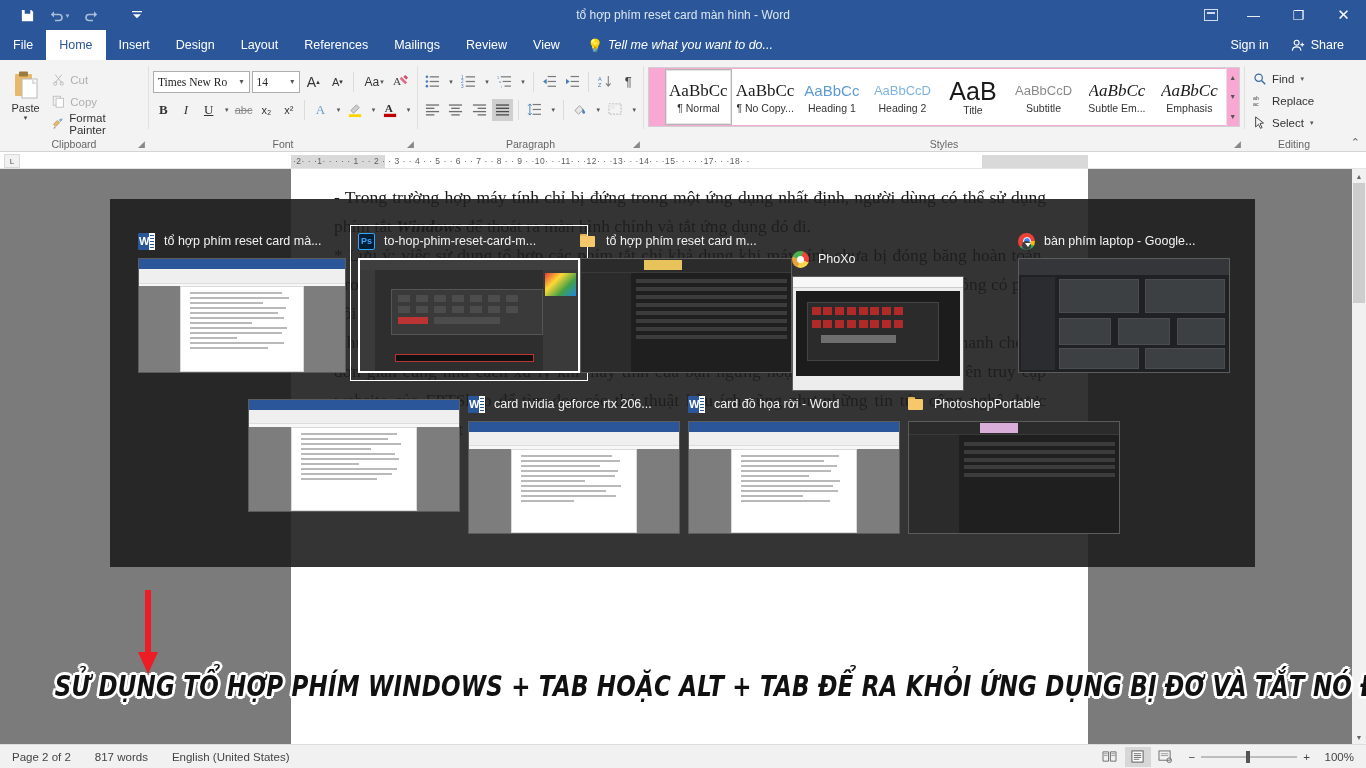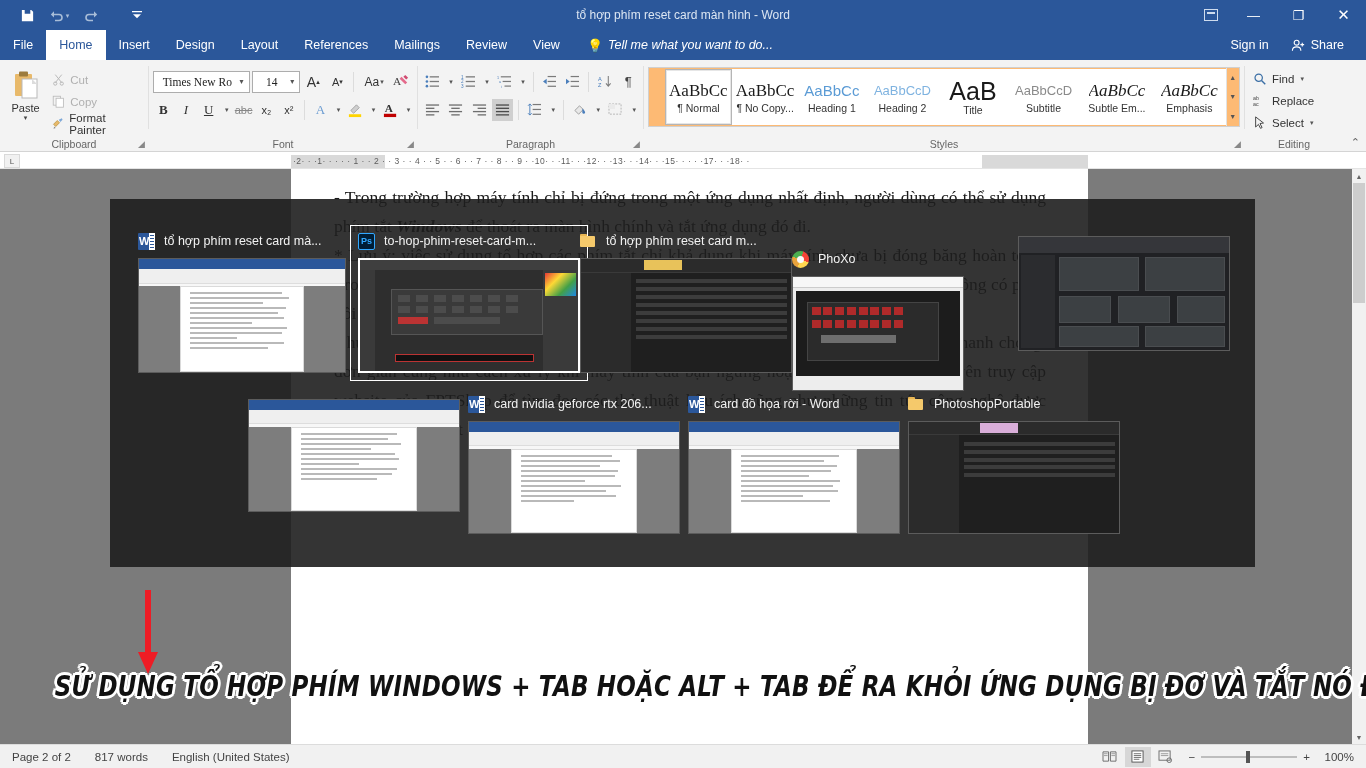--- a/index.html
+++ b/index.html
@@ -79,21 +79,21 @@
   }
   .paste-ico { width: 32px; height: 32px; position: relative; }
   .clip-cmds { display: flex; flex-direction: column; gap: 1px; padding-top: 2px; }
   .clip-cmd {
     display: flex; align-items: center; gap: 5px; font-size: 11.5px; color: #b0b0b0;
     height: 21px; padding: 0 4px;
   }
   .clip-cmd.enabled { color: #333; }
 
   
-  .fontrow { display: flex; align-items: center; gap: 2px; height: 25px; text-align: center; }
+  .fontrow { display: flex; align-items: center; gap: 2px; height: 25px; }
   .combo {
     height: 22px; border: 1px solid #adadad; background: #fff; display: flex;
     align-items: center; font-size: 11.5px; color: #222; padding: 0 2px 0 4px;
     font-family: "Liberation Serif", serif;
   }
   .combo .cv { flex: 1; white-space: nowrap; overflow: hidden; }
   .combo .ca { color: #555; font-size: 8px; padding: 0 3px; }
   .fontname { width: 104px; }
   .fontsize { width: 52px; }
   .ico-btn {
@@ -110,21 +110,21 @@
   .pbtn.on { background:#cfcfcf; }
 
   
   .stylebox {
     width: 70px; height: 56px; background: #fff; border: 1px solid transparent;
     display: flex; flex-direction: column; align-items: center; justify-content: center;
   }
   .stylebox.sel { border-color: #b5b5b5; box-shadow: 0 0 0 1px #e6e6e6 inset; }
   .style-prev { font-size: 17px; line-height: 22px; font-family: "Liberation Serif", serif; color: #1a1a1a; overflow: hidden; white-space: nowrap; }
   .style-name { font-size: 10.5px; color: #333; white-space: nowrap; }
-  .gallery-wrap { display: flex; border: 1px solid #d0d0d0; background: #fdba74; height: 60px; align-items: center; padding-left: 16px; }
+  .gallery-wrap { display: flex; border: 1px solid #d0d0d0; background: #f9a8d4; height: 60px; align-items: center; padding-left: 16px; }
   .gal-scroll { width: 14px; height: 58px; display: flex; flex-direction: column; border-left: 1px solid #e2e2e2; }
   .gal-scroll div { flex: 1; display: flex; align-items: center; justify-content: center; font-size: 7px; color: #555; }
 
   
   .edit-cmd { display: flex; align-items: center; gap: 5px; font-size: 11.5px; color: #333; height: 22px; padding: 0 4px; }
   .collapse-ribbon { position: absolute; right: 6px; bottom: 2px; font-size: 11px; color: #666; }
 
   
   .ruler {
     position: absolute; top: 153px; left: 0; width: 1366px; height: 16px;
@@ -865,20 +865,27 @@
           <div class="k" style="left:48%;top:30%;width:7%;height:14%;background:#b02a2a"></div>
           <div class="k" style="left:57%;top:30%;width:7%;height:14%;background:#b02a2a"></div>
           <div class="k" style="left:66%;top:30%;width:7%;height:14%;background:#b02a2a"></div>
           <div class="k" style="left:10%;top:56%;width:58%;height:14%;background:#6e6e6e"></div>
         </div>
       </div>
     </div>
   </div>
 
   <div class="tile" style="left:908px; top:31px; width:212px;">
+    <div class="tile-head">
+      <div class="ico16 chrome">
+          <div class="ctr"></div>
+          <div class="dl"></div>
+        </div>
+      <div class="tile-label">bàn phím laptop - Google...</div>
+    </div>
     <div class="tile-thumb" style="height:115px;">
       <div class="mini mini-browser">
         <div class="bar"></div>
         <div style="position:absolute;left:1%;top:16%;width:16%;bottom:2%;background:#2b2c2f;"></div>
         <div class="card" style="left:19%;top:18%;width:38%;height:30%;"></div>
         <div class="card" style="left:60%;top:18%;width:38%;height:30%;"></div>
         <div class="card" style="left:19%;top:52%;width:25%;height:24%;"></div>
         <div class="card" style="left:47%;top:52%;width:25%;height:24%;"></div>
         <div class="card" style="left:75%;top:52%;width:23%;height:24%;"></div>
         <div class="card" style="left:19%;top:79%;width:38%;height:18%;"></div>

